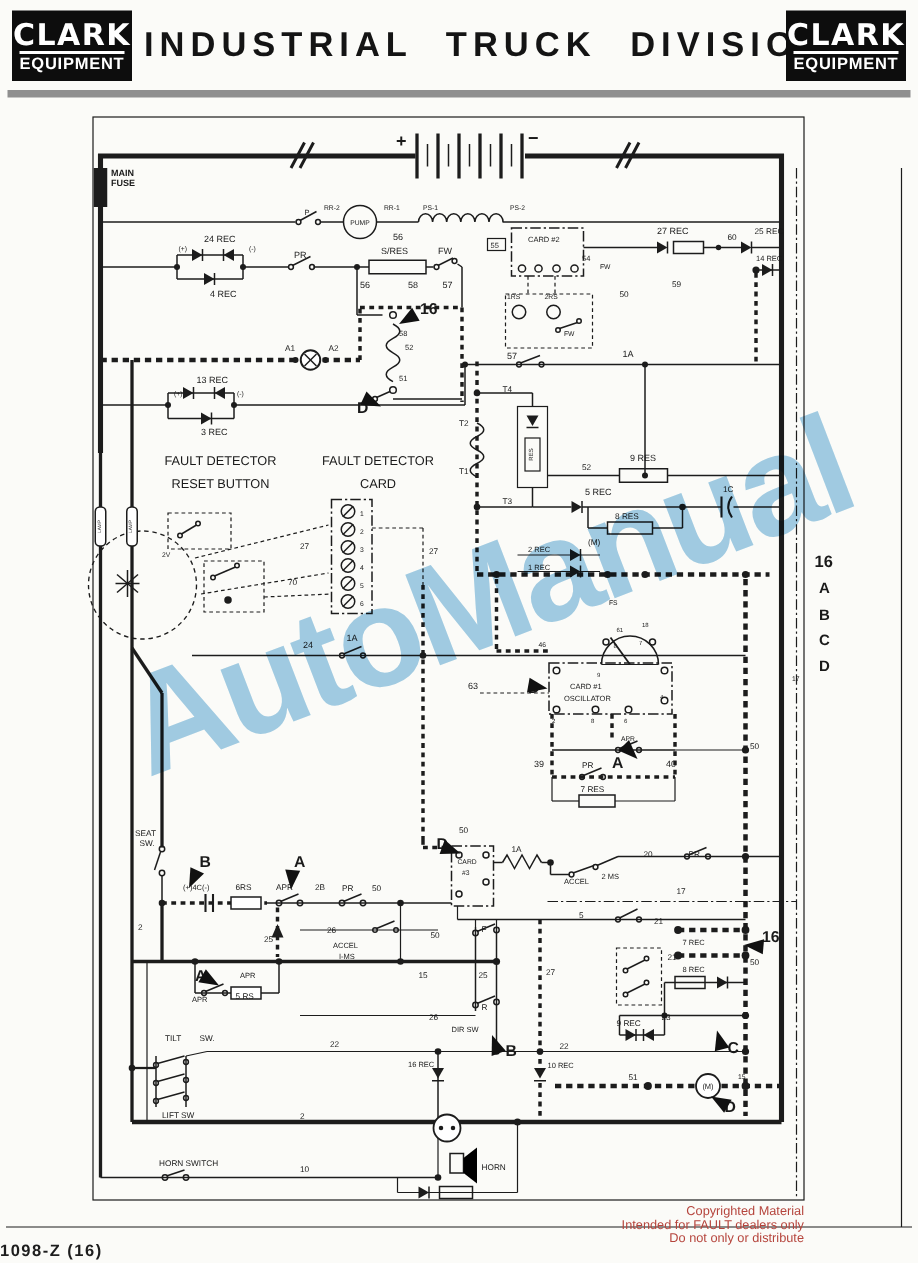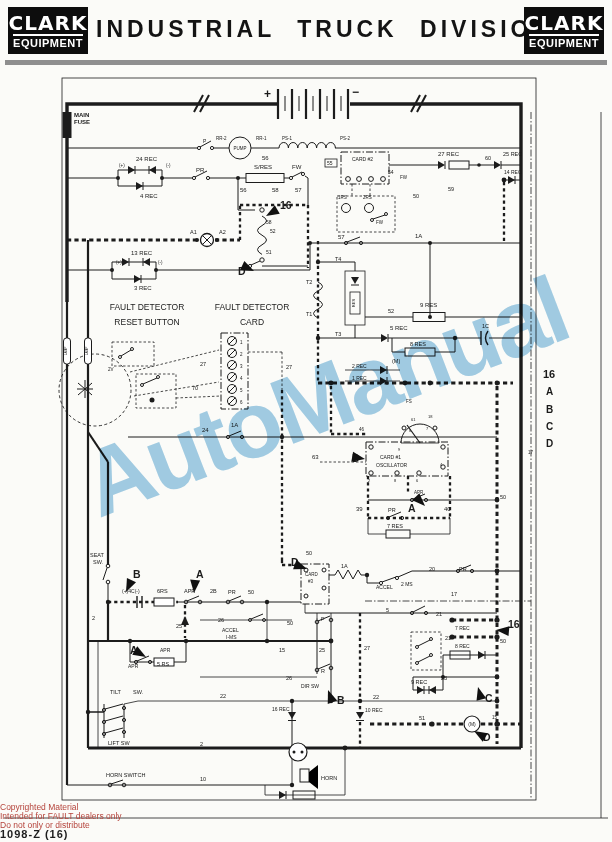--- a/index.html
+++ b/index.html
@@ -29,21 +29,21 @@
   .d2{stroke-width:.8px !important;stroke-dasharray:2.5,2;}
   .d3{stroke-width:.9px !important;stroke-dasharray:3,2.5;}
   .dd{stroke-dasharray:7,2,1.5,2;}
   .thin{stroke-width:.8px !important;}
   svg text{fill:#1a1a1a;font-family:"Liberation Sans",sans-serif;}
   
   .watermark{position:absolute;left:68px;top:438px;transform:rotate(-21deg);transform-origin:0 0;
              font-size:94px;font-weight:bold;letter-spacing:-3px;white-space:nowrap;
              color:#8cc2e2;opacity:.8;mix-blend-mode:multiply;z-index:5;pointer-events:none;}
   
-  .f-red{position:absolute;left:0;width:536px;text-align:left;color:#b5443c;font-size:8.5px;z-index:6;}
+  .f-red{position:absolute;left:0;width:536px;text-align:right;color:#b5443c;font-size:8.5px;z-index:6;}
   .f1{top:802px;} .f2{top:811px;} .f3{top:820px;}
   .f-doc{position:absolute;left:0;top:828px;width:612px;text-align:left;font-size:11px;
          font-weight:bold;color:#1d1d1d;letter-spacing:1px;z-index:6;}
 </style>
 </head>
 <body>
 
 <div class="page">
 
   <div class="logo left">

